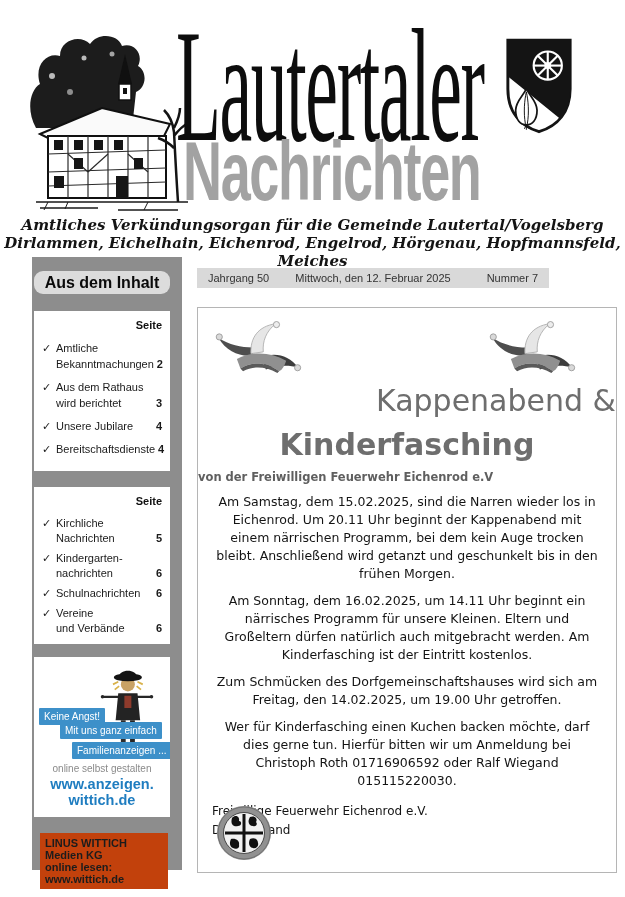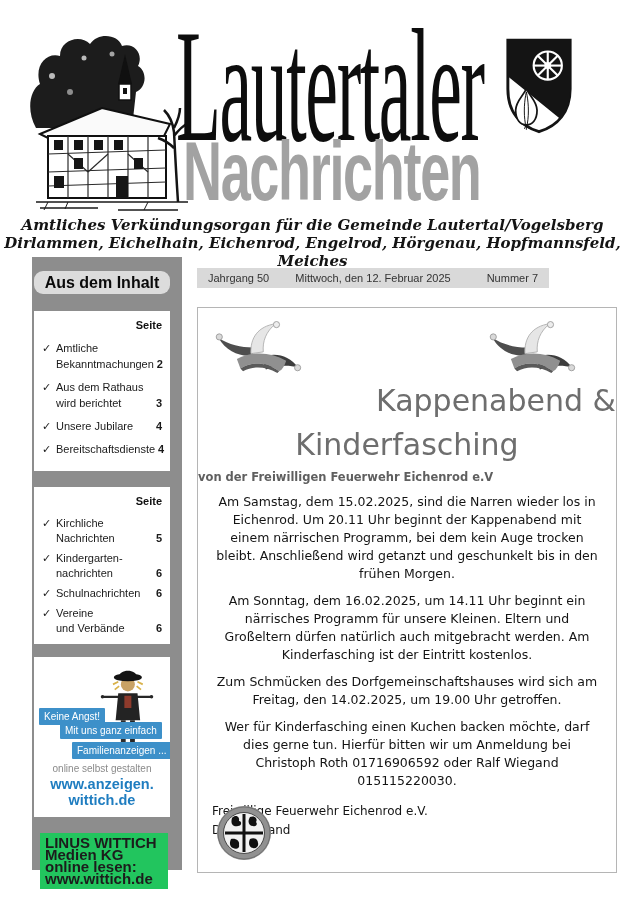--- a/index.html
+++ b/index.html
@@ -41,22 +41,22 @@
       padding:2px 5px;white-space:nowrap;border-radius:1px;}
   .b1{left:5px;top:51px;}
   .b2{left:26px;top:65px;}
   .b3{left:2px;top:85px;margin-left:36px;}
   .ad-caption{position:absolute;top:106px;width:100%;text-align:center;color:#8a8a8a;font-size:10px;}
   .ad-url{position:absolute;width:100%;text-align:center;color:#1f7dc0;font-weight:bold;
       font-size:14.5px;line-height:16px;cursor:pointer;}
   .u1{top:119px;}
   .u2{top:135px;}
 
-  .pub-box{position:absolute;left:40px;top:833px;width:128px;background:#22c55e;
-      box-sizing:border-box;padding:4px 5px;font-size:15px;font-weight:bold;
+  .pub-box{position:absolute;left:40px;top:833px;width:128px;background:#c2410c;
+      box-sizing:border-box;padding:4px 5px;font-size:11px;font-weight:bold;
       line-height:12px;color:#1c1c1c;}
 
   
   .issue-bar{position:absolute;left:197px;top:268px;width:352px;height:20px;background:#d9d9d9;
       box-sizing:border-box;display:flex;align-items:center;justify-content:space-between;
       padding:0 11px;font-size:11px;color:#333;}
   .issue-bar .mid{position:absolute;left:0;width:100%;text-align:center;}
   .issue-bar .lft,.issue-bar .rgt{position:relative;z-index:1;}
 
   .card{position:absolute;left:197px;top:307px;width:420px;height:566px;background:#fff;
@@ -250,21 +250,21 @@
       <circle cx="6" cy="19" r="3.5" fill="#d9d9d9" stroke="#9a9a9a"></circle>
       <path d="M42,38 C41,20 50,7 70,4 C59,13 55,24 56,36 Z" fill="#e6e6e6" stroke="#adadad" stroke-width="1"></path>
       <circle cx="71" cy="5" r="3.5" fill="#ededed" stroke="#9a9a9a"></circle>
       <path d="M54,42 C70,36 85,40 96,54 C83,50 69,52 59,56 Z" fill="#3d3d3d"></path>
       <circle cx="95" cy="54" r="3.5" fill="#d9d9d9" stroke="#9a9a9a"></circle>
       <path d="M26,44 C44,35 64,36 82,46 C80,52 78,56 74,58 C58,47 42,47 30,55 Z" fill="#909090"></path>
       <path d="M30,55 C42,47 58,47 74,58 L72,60 C58,52 44,52 33,58 Z" fill="#5a5a5a"></path>
     </svg>
 
     <h1 class="t1" style="font-weight:normal;">Kappenabend &amp;</h1>
-    <h1 class="t2" style="font-weight:normal;">Kinderfasching</h1>
+    <h1 class="t2" style="font-weight:bold;">Kinderfasching</h1>
     <div class="byline">von der Freiwilligen Feuerwehr Eichenrod e.V</div>
 
     <div class="body-text">
       <p>Am Samstag, dem 15.02.2025, sind die Narren wieder los in Eichenrod. Um 20.11 Uhr beginnt der Kappenabend mit einem närrischen Programm, bei dem kein Auge trocken bleibt. Anschließend wird getanzt und geschunkelt bis in den frühen Morgen.</p>
       <p>Am Sonntag, dem 16.02.2025, um 14.11 Uhr beginnt ein närrisches Programm für unsere Kleinen. Eltern und Großeltern dürfen natürlich auch mitgebracht werden. Am Kinderfasching ist der Eintritt kostenlos.</p>
       <p>Zum Schmücken des Dorfgemeinschaftshauses wird sich am Freitag, den 14.02.2025, um 19.00 Uhr getroffen.</p>
       <p>Wer für Kinderfasching einen Kuchen backen möchte, darf dies gerne tun. Hierfür bitten wir um Anmeldung bei Christoph Roth 01716906592 oder Ralf Wiegand 015115220030.</p>
     </div>
 
     <div class="signature">

